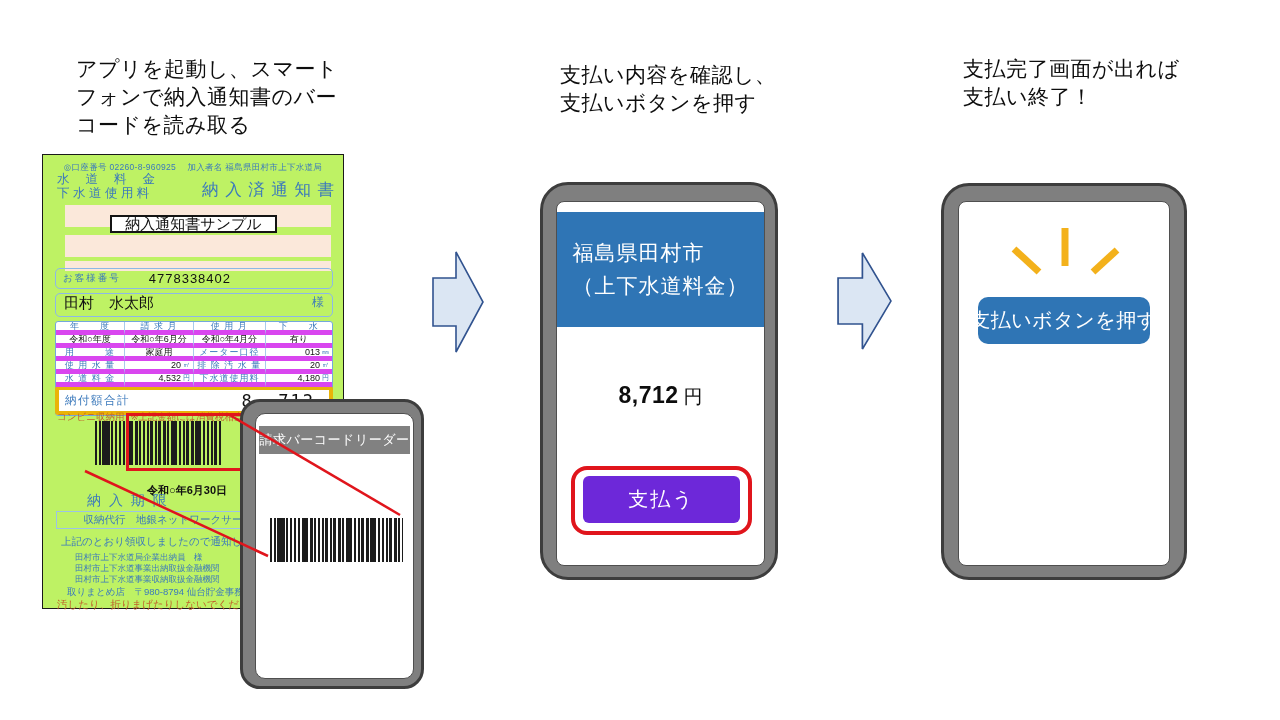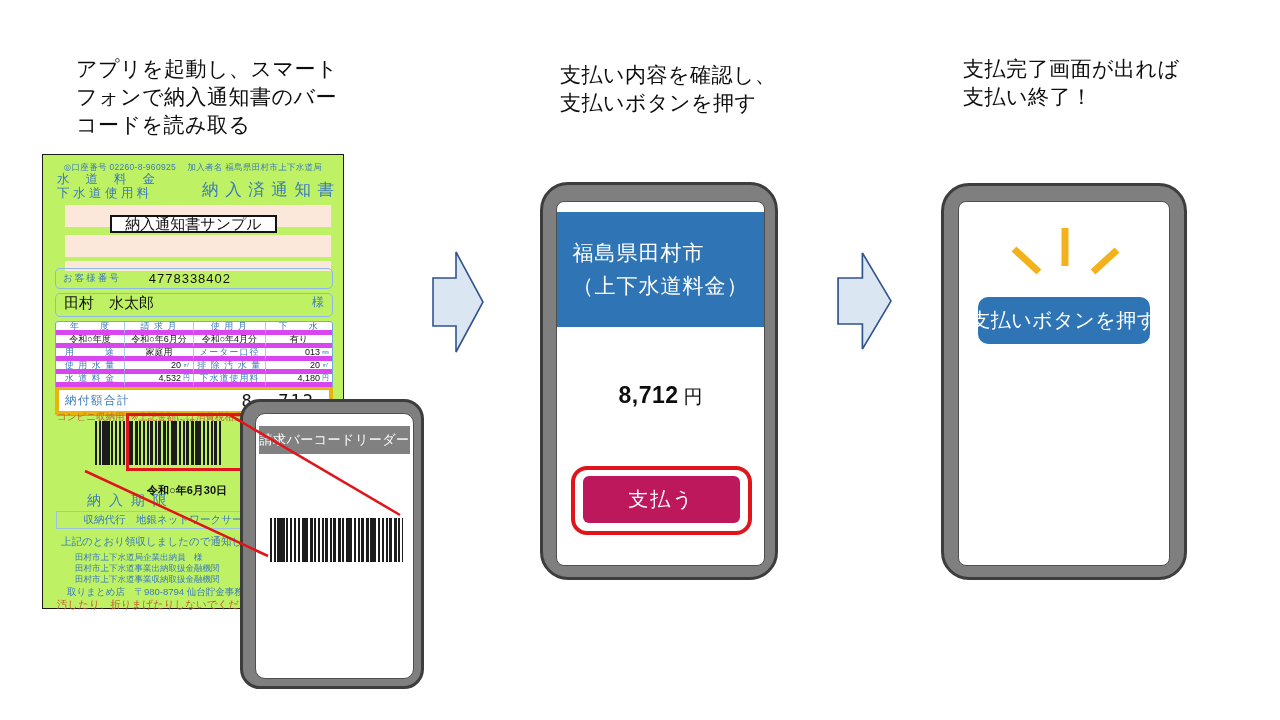--- a/index.html
+++ b/index.html
@@ -84,21 +84,21 @@
   #phone2 { left:540px; top:182px; width:238px; height:398px; border-radius:28px; }
   #screen2 { left:13px; top:16px; width:209px; height:365px; border-radius:8px; }
   #payee-header { position:absolute; left:0; right:0; top:10px; height:115px; background:#2f75b5;
                   color:#fff; display:flex; align-items:center; justify-content:center; text-align:left;
                   font-size:21px; line-height:1.55; white-space:pre-line; letter-spacing:1px; }
   #amount-line { position:absolute; left:0; right:0; top:180px; text-align:center; color:#0d0d0d; }
   #amount-line .amt { font-size:23px; font-weight:bold; letter-spacing:0.5px; }
   #amount-line .unit { font-size:19px; font-weight:500; margin-left:5px; }
   #pay-ring { position:absolute; left:14px; top:264px; width:181px; height:69px;
               border:4px solid #e0151c; border-radius:16px; }
-  #pay-button { position:absolute; left:8px; right:8px; top:6px; bottom:8px; background:#be185d;
+  #pay-button { position:absolute; left:8px; right:8px; top:6px; bottom:8px; background:#6d28d9;
                 border-radius:6px; color:#fff; font-size:20px; display:flex; align-items:center;
                 justify-content:center; letter-spacing:2px; cursor:pointer; }
 
   #phone3 { left:941px; top:183px; width:246px; height:397px; border-radius:28px; }
   #screen3 { left:14px; top:15px; width:212px; height:365px; border-radius:8px; }
   #rays { position:absolute; left:0; top:0; width:212px; height:90px; }
   #done-box { position:absolute; left:19px; right:19px; top:95px; height:47px; background:#2f75b5;
               border-radius:10px; color:#fff; font-size:20px; display:flex; align-items:center;
               justify-content:center; white-space:nowrap; letter-spacing:0.5px; }
 

